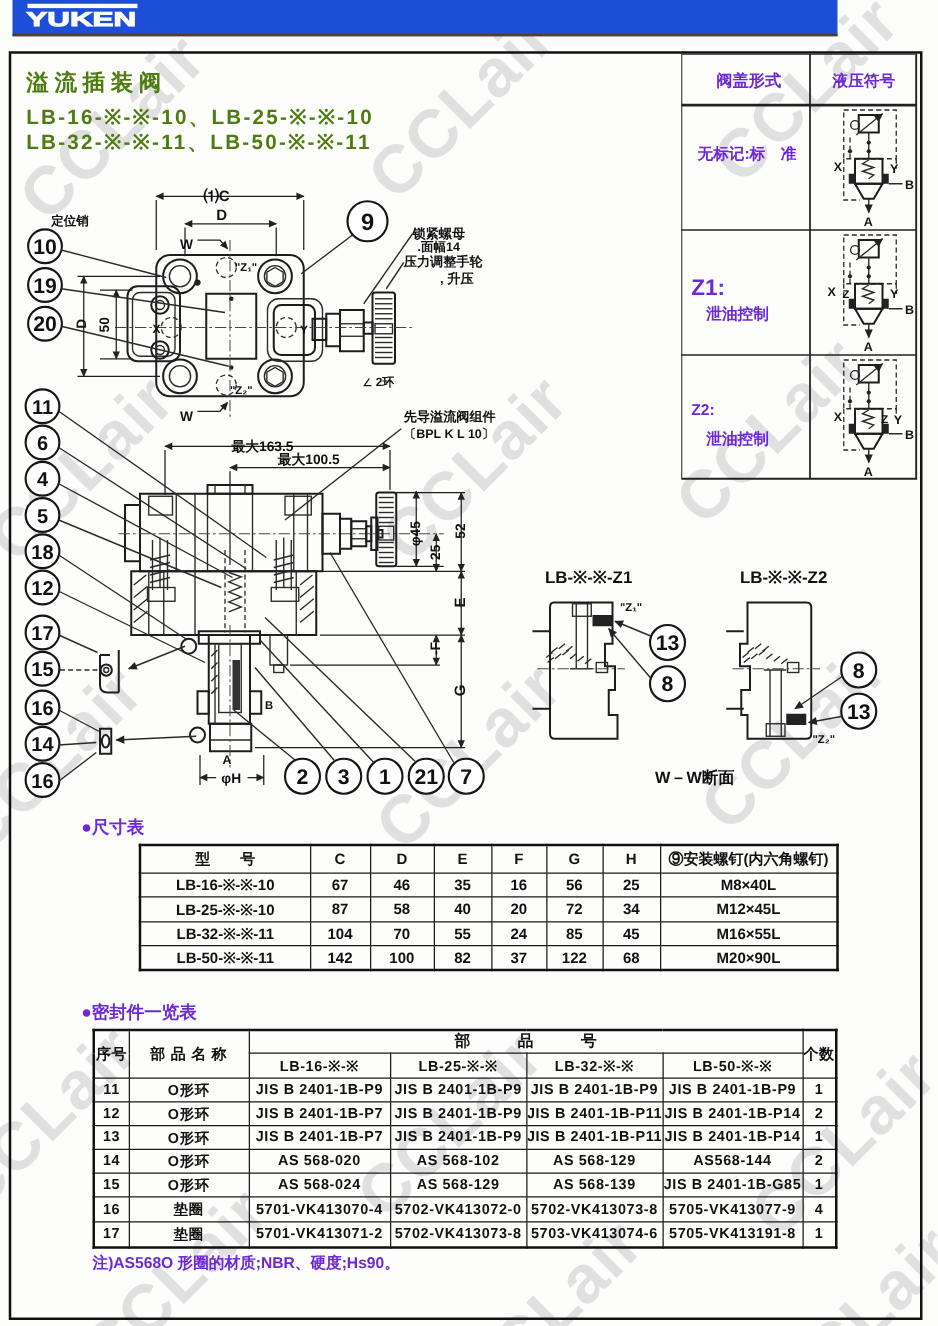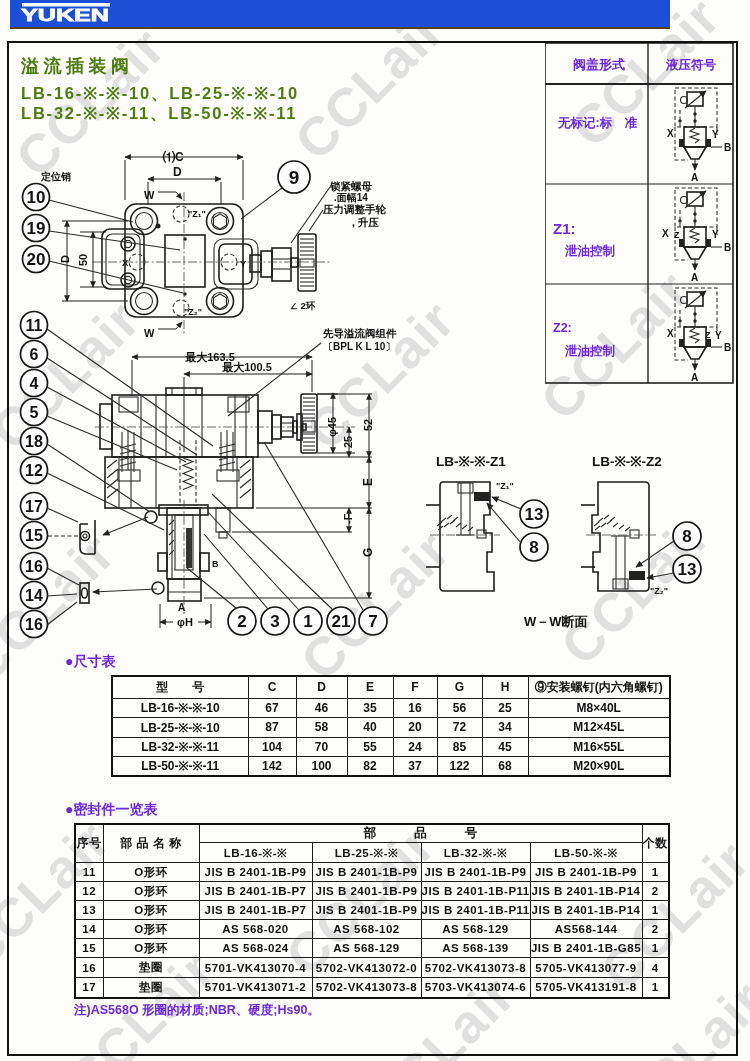--- a/index.html
+++ b/index.html
@@ -520,21 +520,21 @@
 <svg width="189" height="341">
 <rect x="0" y="0" width="188" height="340" fill="none" stroke="#222" stroke-width="1.6"></rect>
 <line x1="0" y1="41" x2="188" y2="41" stroke="#222" stroke-width="2.2"></line>
 <line x1="103" y1="0" x2="103" y2="340" stroke="#222" stroke-width="1.4"></line>
 <line x1="0" y1="141" x2="188" y2="141" stroke="#222" stroke-width="1.2"></line>
 <line x1="0" y1="241" x2="188" y2="241" stroke="#222" stroke-width="1.2"></line>
 </svg>
 <div class="lbl" style="left:28px;top:13px;font-size:13px;">阀盖形式</div>
 <div class="lbl" style="left:121px;top:14px;font-size:12.5px;">液压符号</div>
 <div class="lbl" style="left:13px;top:72px;font-size:12.5px;">无标记:标　准</div>
-<div class="lbl" style="left:8px;top:177px;font-size:15px;text-align:right;">Z1:</div>
+<div class="lbl" style="left:8px;top:177px;font-size:18px;text-align:right;">Z1:</div>
 <div class="lbl" style="left:20px;top:200px;font-size:12.5px;">泄油控制</div>
 <div class="lbl" style="left:8px;top:278px;font-size:12.5px;">Z2:</div>
 <div class="lbl" style="left:20px;top:300px;font-size:12.5px;">泄油控制</div>
 </div>
 
 <div class="lbl" style="left:65px;top:653px;font-size:14px;">●尺寸表</div>
 <div class="lbl" style="left:65px;top:801px;font-size:14px;">●密封件一览表</div>
 <div class="lbl" style="left:74px;top:1002px;font-size:12.5px;font-weight:bold;">注)AS568O 形圈的材质;NBR、硬度;Hs90。</div>
 
 <div class="dt" style="left:94px;top:675px;margin-left:17px;">

